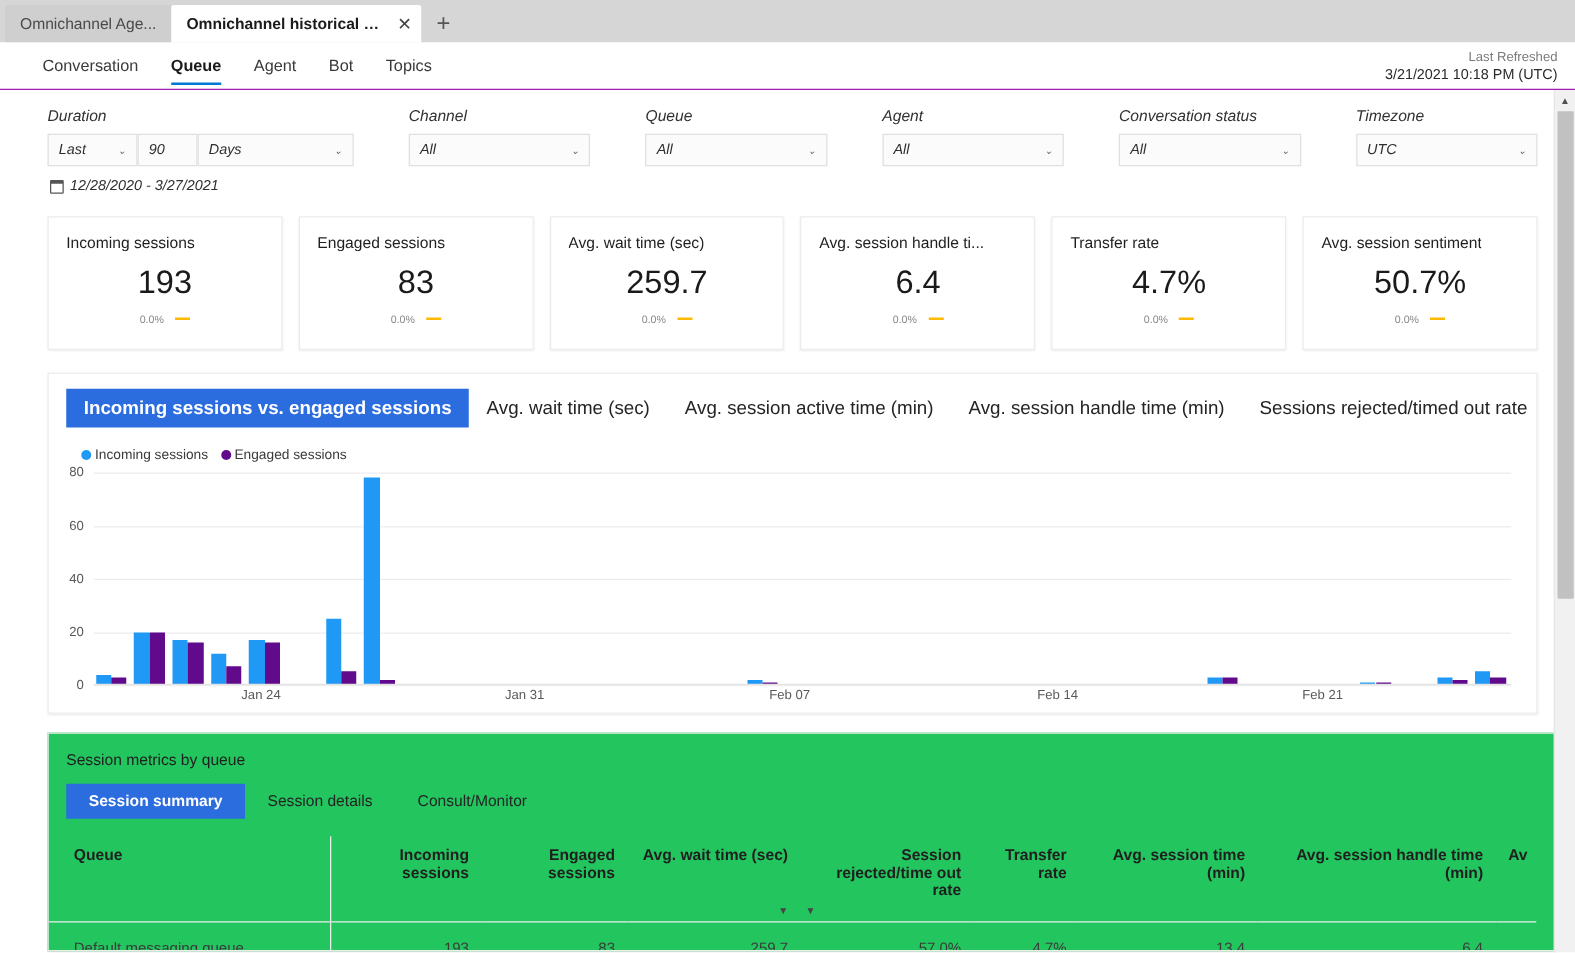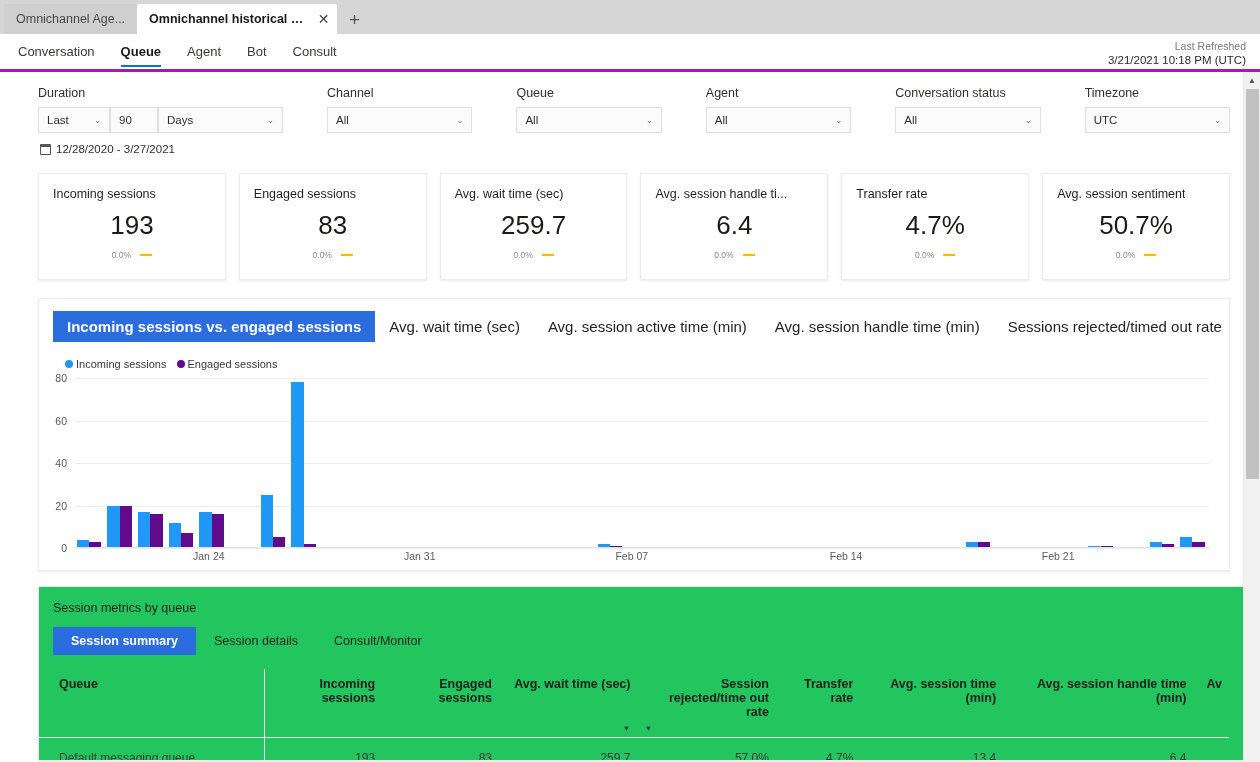--- a/index.html
+++ b/index.html
@@ -58,23 +58,23 @@
     cursor: pointer;
     font-weight: 300;
   }
 
   
   .appbar {
     height: 38px;
     background: #ffffff;
     display: flex;
     align-items: center;
-    padding-left: 18px;
+    padding-left: 34px;
     position: relative;
-    border-bottom: 3px solid #a21caf;
+    border-bottom: 1px solid #a21caf;
   }
   .navtab {
     font-size: 13px;
     color: #3b3a39;
     margin-right: 26px;
     position: relative;
     height: 38px;
     display: flex;
     align-items: center;
     cursor: pointer;
@@ -129,21 +129,21 @@
     border-radius: 1px;
     cursor: pointer;
   }
 
   
   .filters {
     display: flex;
     padding: 6px 30px 0 38px;
     gap: 0;
   }
-  .filter-group { margin-right: 0; }
+  .filter-group { margin-right: 0; font-style: italic; }
   .fg-duration { width: 255px; }
   .fg-std { width: 175px; margin-left: 44px; }
   .filter-label {
     font-size: 12.5px;
     color: #323130;
     margin-bottom: 7px;
   }
   .dd {
     height: 26px;
     border: 1px solid #e0e0e0;
@@ -386,21 +386,21 @@
   <div class="navtab selected">
       <span>Queue</span>
     </div>
   <div class="navtab">
       <span>Agent</span>
     </div>
   <div class="navtab">
       <span>Bot</span>
     </div>
   <div class="navtab">
-      <span>Consult</span>
+      <span>Topics</span>
     </div>
 
   <div class="refresh-block">
     <div class="refresh-label">Last Refreshed</div>
     <div class="refresh-time">3/21/2021 10:18 PM (UTC)</div>
   </div>
 </div>
 
 <div class="page">
 

